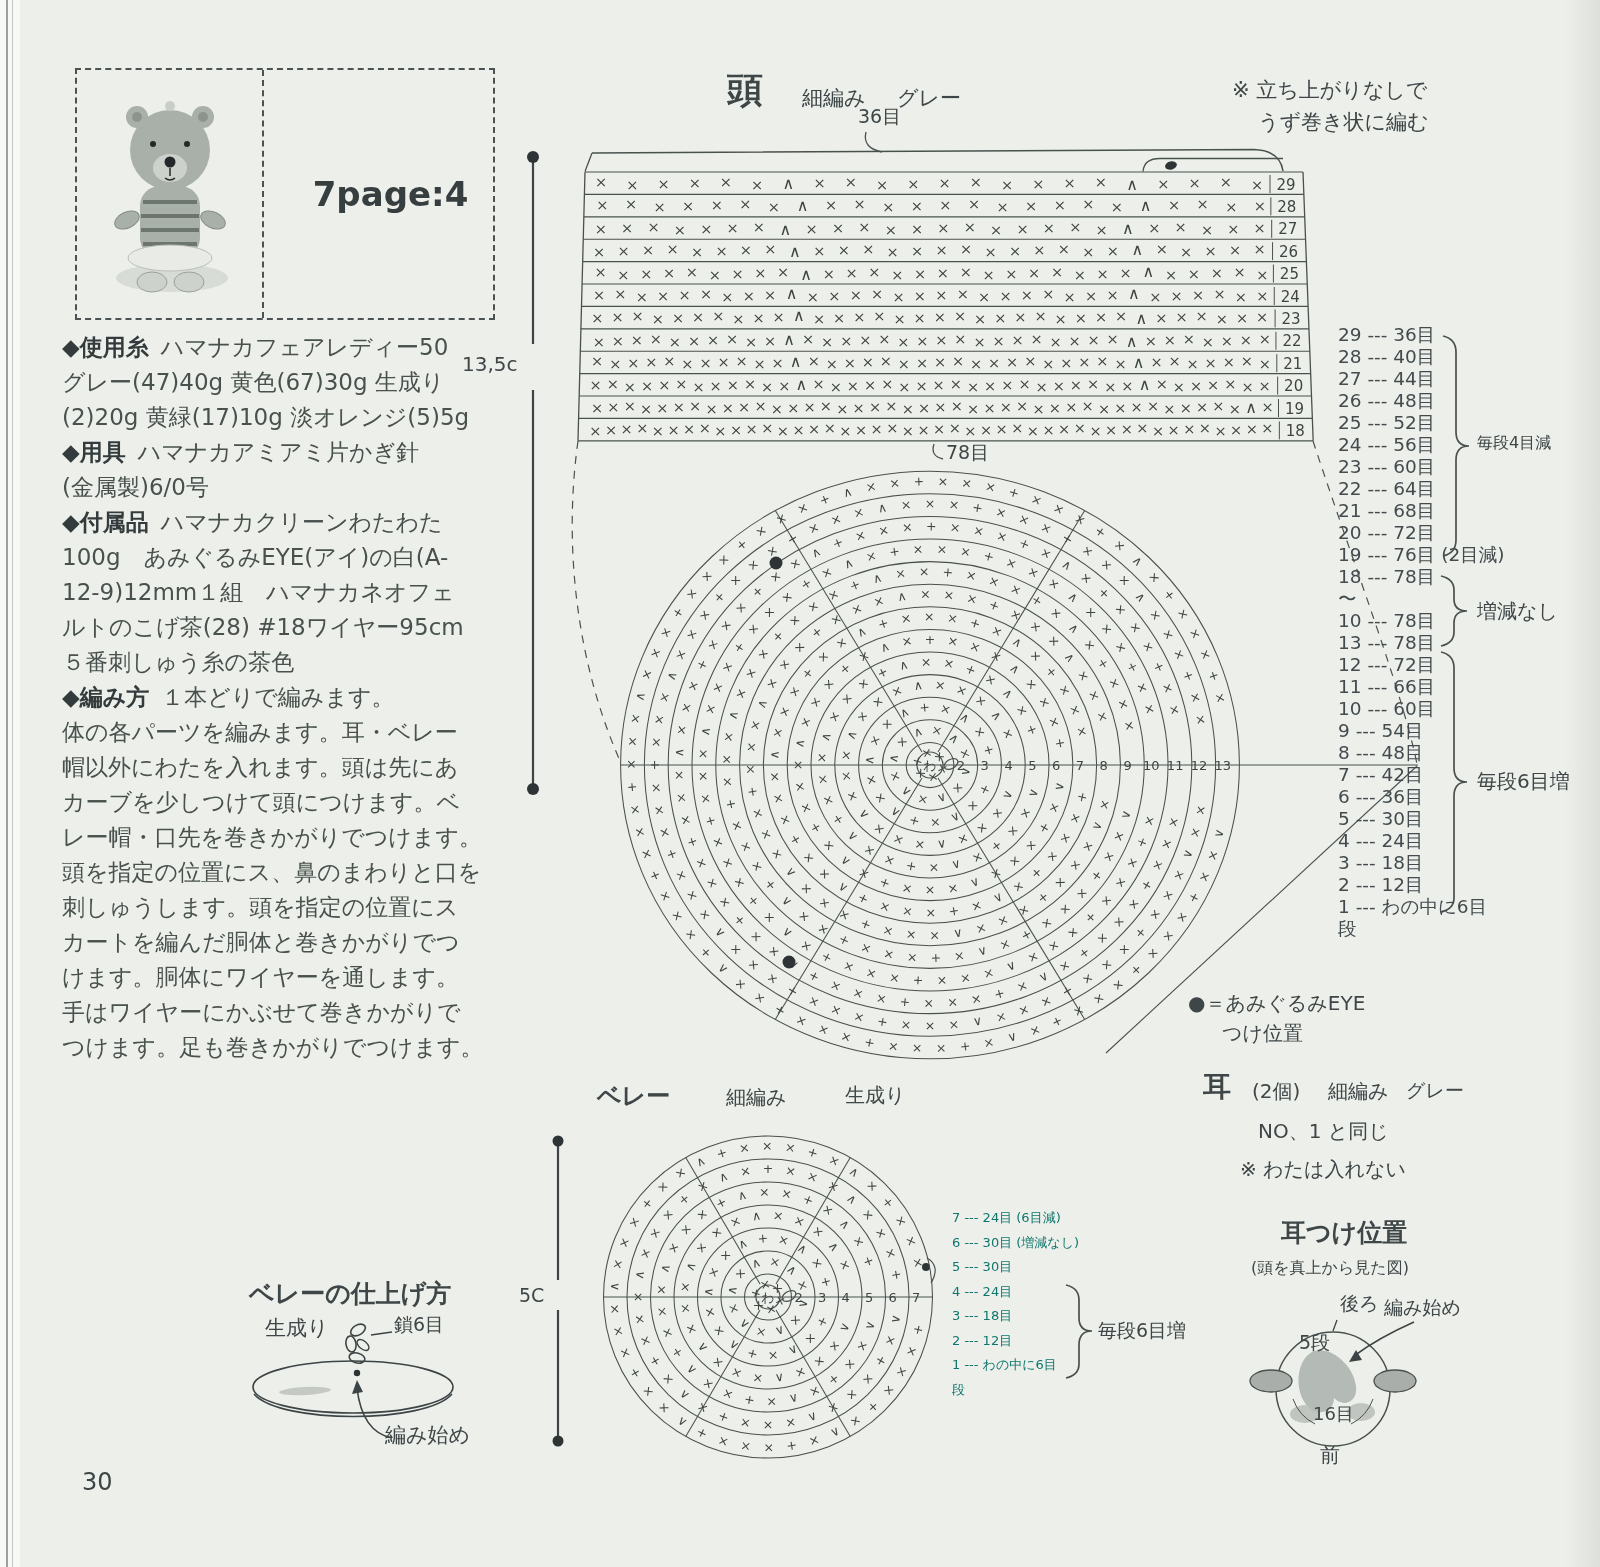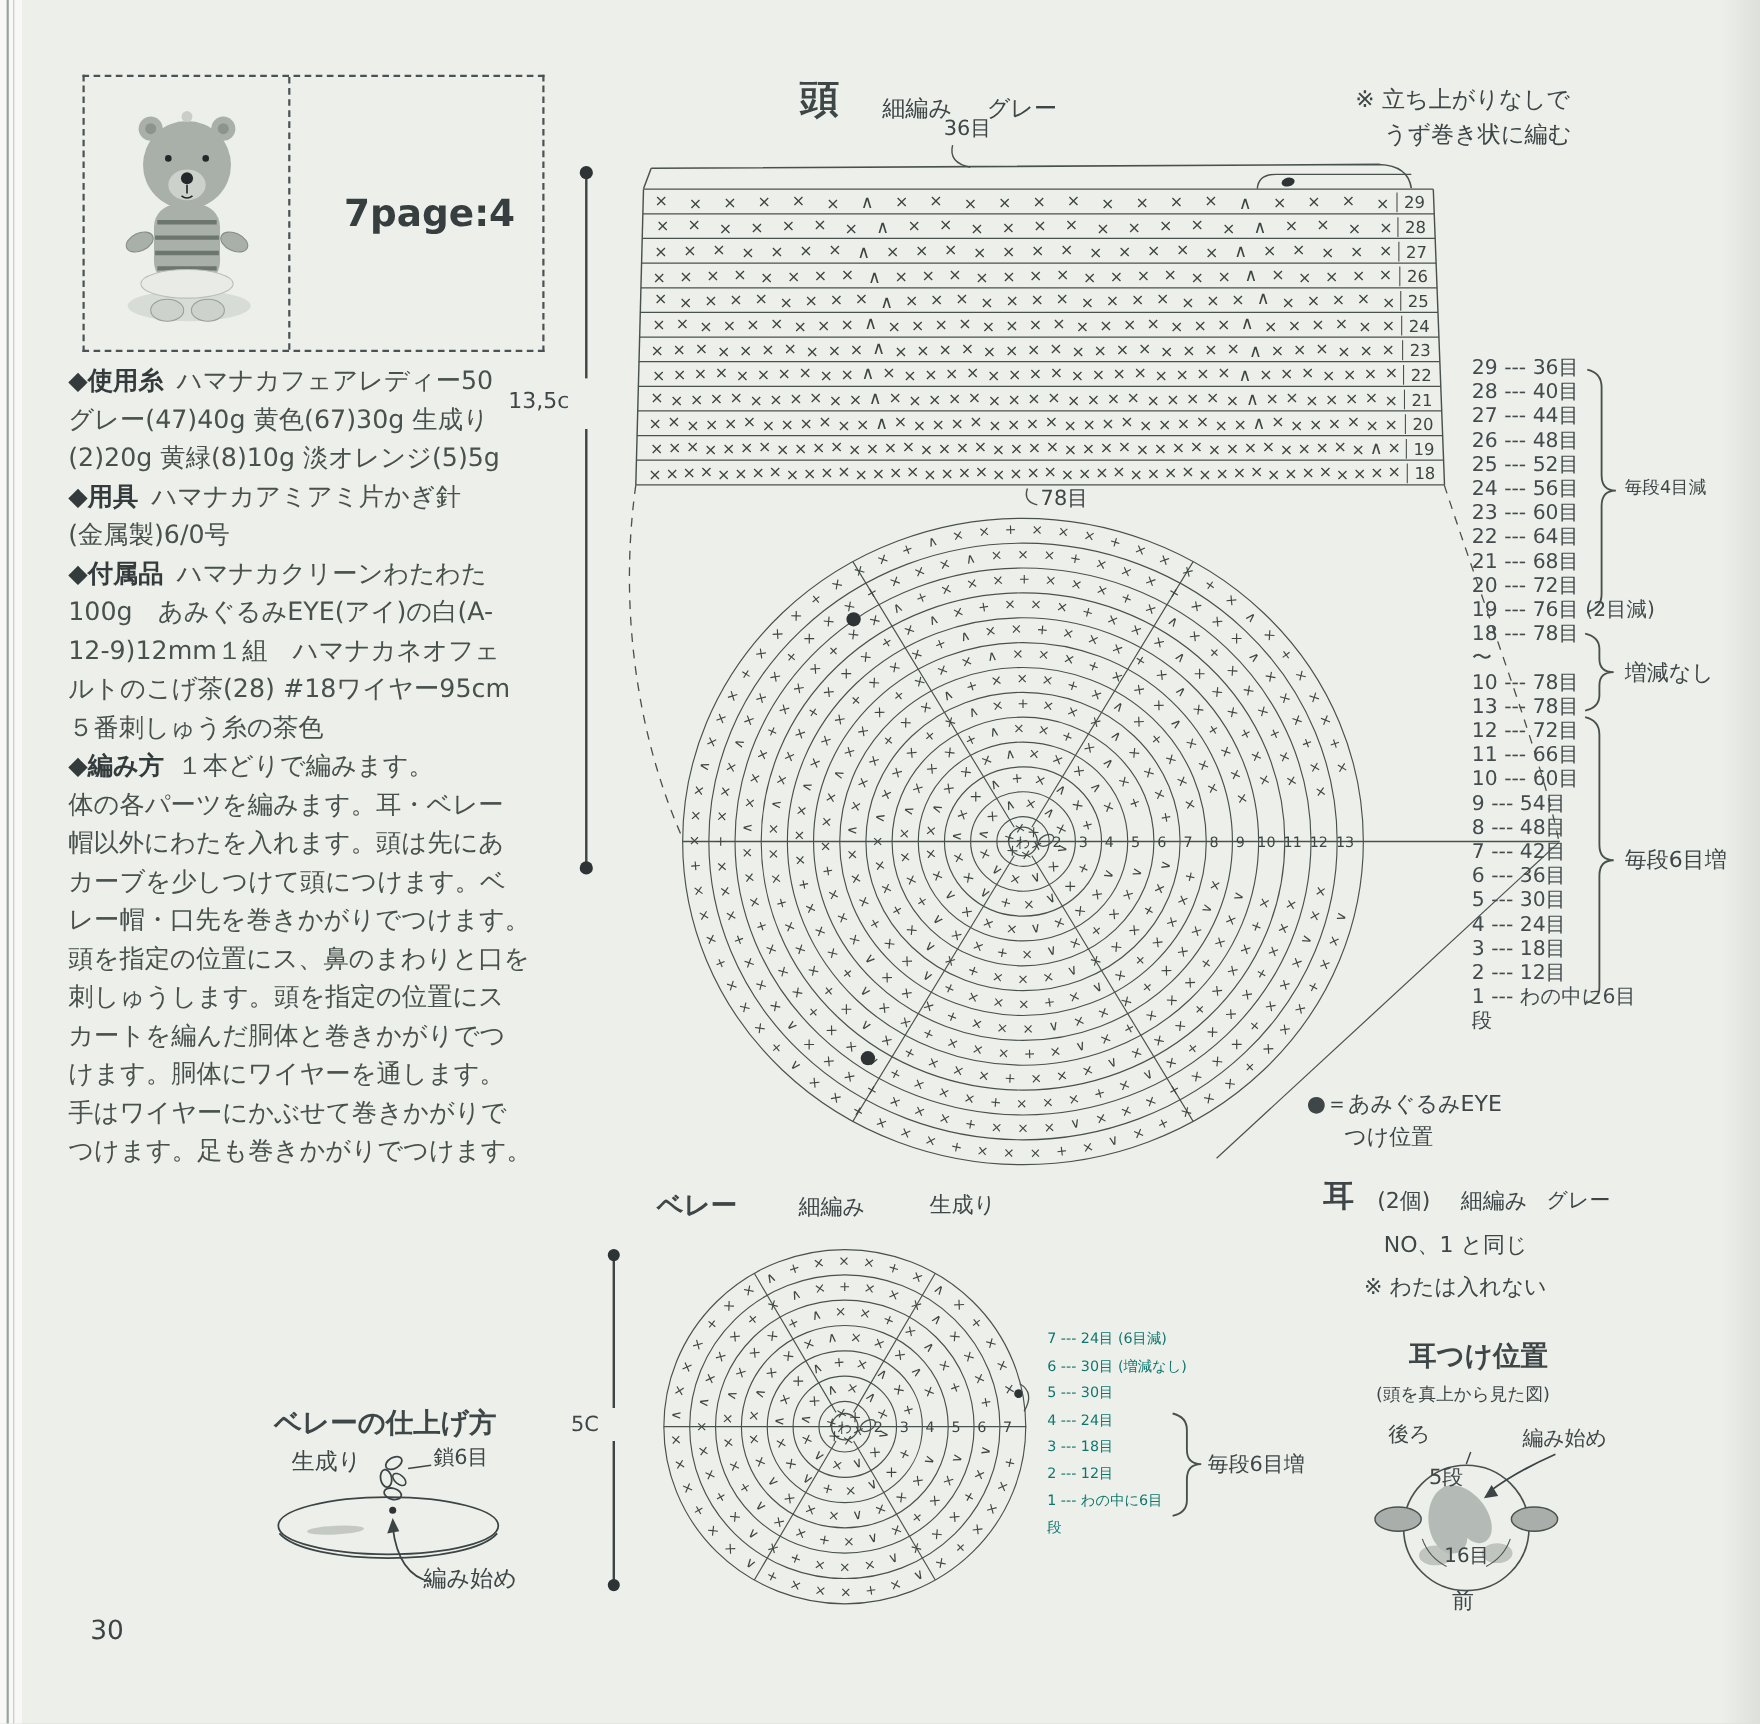--- a/index.html
+++ b/index.html
@@ -1295,21 +1295,21 @@
       </svg>
     </div>
     <div class="ref-cell">
       <span class="ref-text">7page:4</span>
     </div>
   </div>
 
   <div id="materials">
       <div><span class="mat-b">◆使用糸</span>ハマナカフェアレディー50</div>
       <div>グレー(47)40g 黄色(67)30g 生成り</div>
-      <div>(2)20g 黄緑(8)10g 淡オレンジ(5)5g</div>
+      <div>(2)20g 黄緑(17)10g 淡オレンジ(5)5g</div>
       <div><span class="mat-b">◆用具</span>ハマナカアミアミ片かぎ針</div>
       <div>(金属製)6/0号</div>
       <div><span class="mat-b">◆付属品</span>ハマナカクリーンわたわた</div>
       <div>100g　あみぐるみEYE(アイ)の白(A-</div>
       <div>12-9)12mm１組　ハマナカネオフェ</div>
       <div>ルトのこげ茶(28) #18ワイヤー95cm</div>
       <div>５番刺しゅう糸の茶色</div>
       <div><span class="mat-b">◆編み方</span>１本どりで編みます。</div>
       <div>体の各パーツを編みます。耳・ベレー</div>
       <div>帽以外にわたを入れます。頭は先にあ</div>
@@ -1387,21 +1387,21 @@
 
   <div class="abs hw" style="left:1203px;top:1068px;font-size:28px;font-weight:700;">耳</div>
   <div class="abs hw" style="left:1252px;top:1078px;font-size:20px;">(2個)</div>
   <div class="abs hw" style="left:1328px;top:1078px;font-size:20px;">細編み</div>
   <div class="abs hw" style="left:1406px;top:1078px;font-size:19px;">グレー</div>
   <div class="abs hw" style="left:1258px;top:1118px;font-size:20px;">NO、1 と同じ</div>
   <div class="abs hw" style="left:1240px;top:1156px;font-size:20px;">※ わたは入れない</div>
 
   <div class="abs hw" style="left:1281px;top:1216px;font-size:25px;font-weight:700;">耳つけ位置</div>
   <div class="abs hw" style="left:1251px;top:1258px;font-size:16px;">(頭を真上から見た図)</div>
-  <div class="abs hw" style="left:1262px;top:1291px;font-size:19px;">後ろ</div>
+  <div class="abs hw" style="left:1340px;top:1291px;font-size:19px;">後ろ</div>
   <div class="abs hw" style="left:1384px;top:1295px;font-size:19px;">編み始め</div>
   <div class="abs hw" style="left:1299px;top:1330px;font-size:19px;">5段</div>
   <div class="abs hw" style="left:1313px;top:1402px;font-size:18px;">16目</div>
   <div class="abs hw" style="left:1320px;top:1442px;font-size:20px;">前</div>
 
   <div class="abs hw" style="left:249px;top:1277px;font-size:25px;font-weight:600;">ベレーの仕上げ方</div>
   <div class="abs hw" style="left:265px;top:1314px;font-size:21px;">生成り</div>
   <div class="abs hw" style="left:394px;top:1312px;font-size:19px;">鎖6目</div>
   <div class="abs hw" style="left:385px;top:1421px;font-size:21px;">編み始め</div>
 

